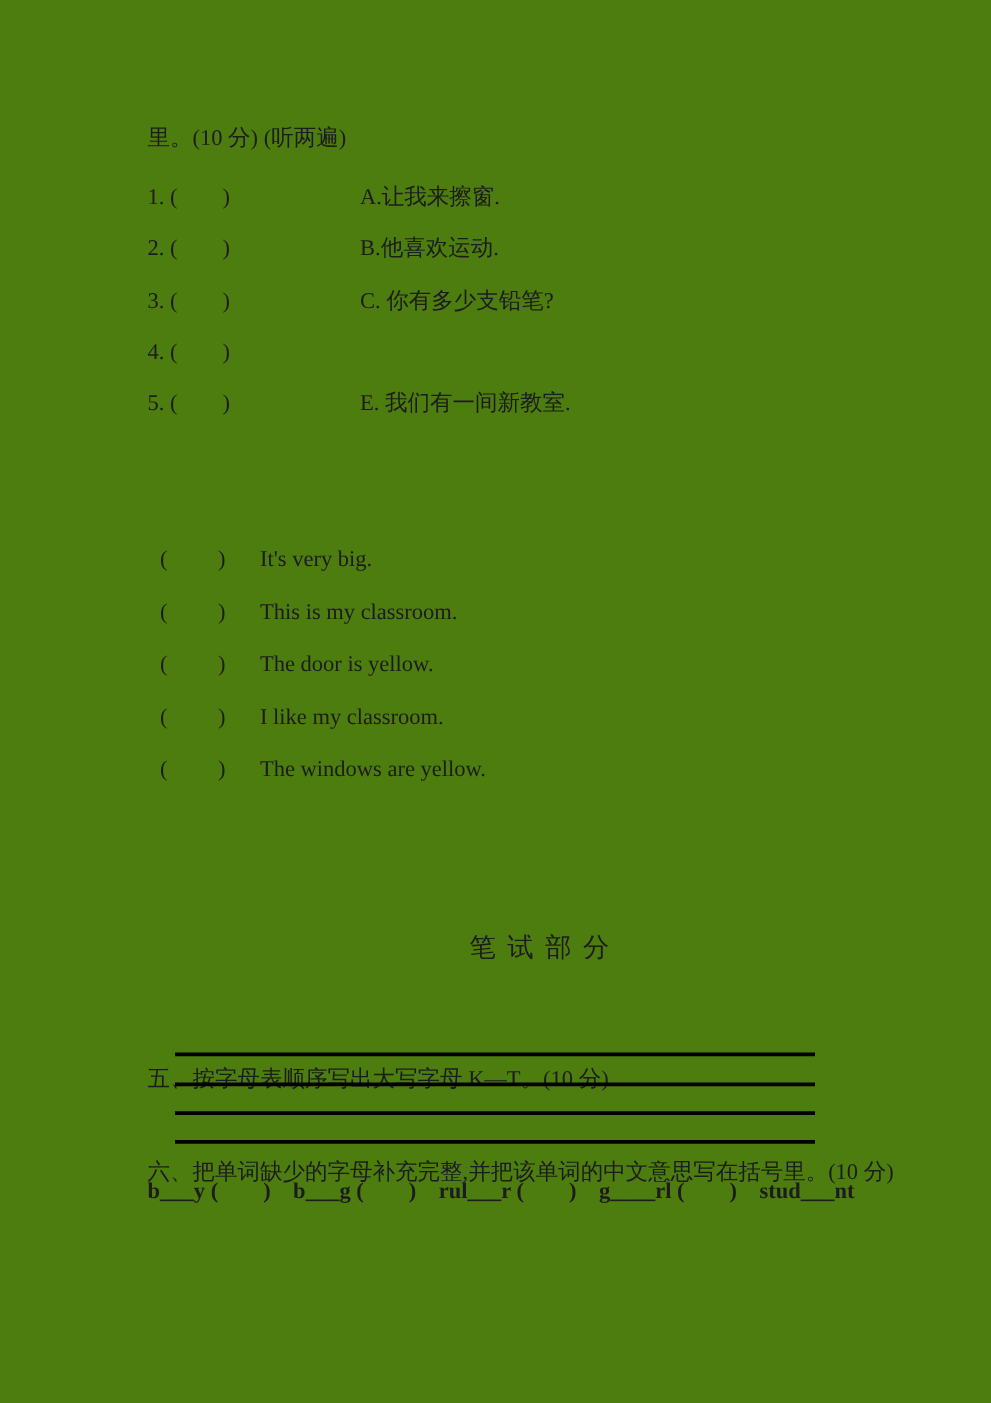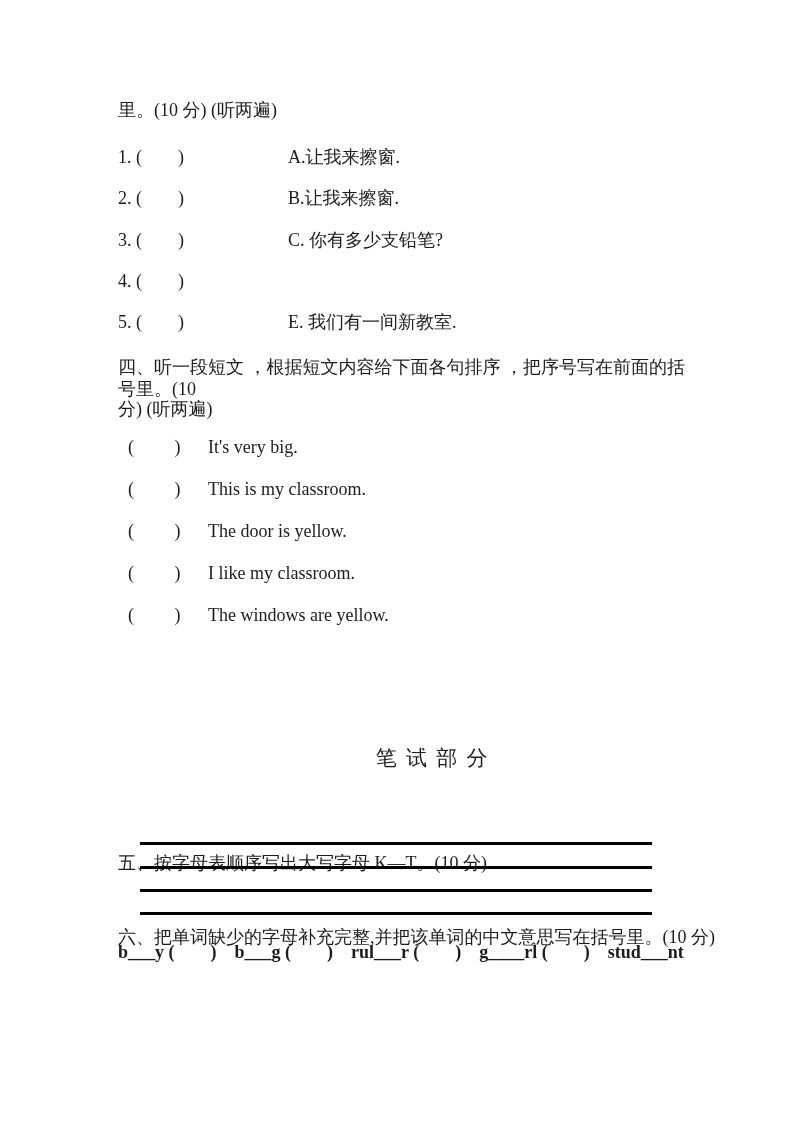--- a/index.html
+++ b/index.html
@@ -1,20 +1,20 @@
 <!DOCTYPE html>
 <html><head>
 <meta charset="utf-8">
 <style>
   html,body{margin:0;padding:0;background:#e8e8e8;}
   .page{
     position:relative;
     width:793px;height:1122px;
     margin:0 auto;
-    background:#ffffff;
+    background:#4d7c0f;
     font-family:"Liberation Serif","DejaVu Serif",serif;
     font-size:18px;
     color:#1c1c1c;
     overflow:hidden;
   }
   .abs{position:absolute;}
   .pre{white-space:pre;}
   
   .match-block{left:118px;top:147px;width:600px;}
   .match-row{display:grid;grid-template-columns:170px 1fr;height:41.3px;line-height:20px;}
@@ -53,39 +53,35 @@
 
   <div class="abs intro pre">里。(10 分) (听两遍)</div>
 
   <div class="abs match-block">
     <div class="match-row">
       <span class="pre">1. (        )</span>
       <span>A.让我来擦窗.</span>
     </div>
     <div class="match-row">
       <span class="pre">2. (        )</span>
-      <span>B.让我来擦窗.</span>
+      <span>B.他喜欢运动.</span>
     </div>
     <div class="match-row">
       <span class="pre">3. (        )</span>
       <span>C. 你有多少支铅笔?</span>
     </div>
     <div class="match-row">
       <span class="pre">4. (        )</span>
     </div>
     <div class="match-row">
       <span class="pre">5. (        )</span>
       <span>E. 我们有一间新教室.</span>
     </div>
   </div>
 
-  <div class="abs sec4-title">
-    <div>四、听一段短文 ，根据短文内容给下面各句排序 ，把序号写在前面的括号里。(10</div>
-    <div>分) (听两遍)</div>
-  </div>
 
   <div class="abs order-block">
     <div class="order-row">
       <span class="pre">(         )</span>
       <span>It's very big.</span>
     </div>
     <div class="order-row">
       <span class="pre">(         )</span>
       <span>This is my classroom.</span>
     </div>

